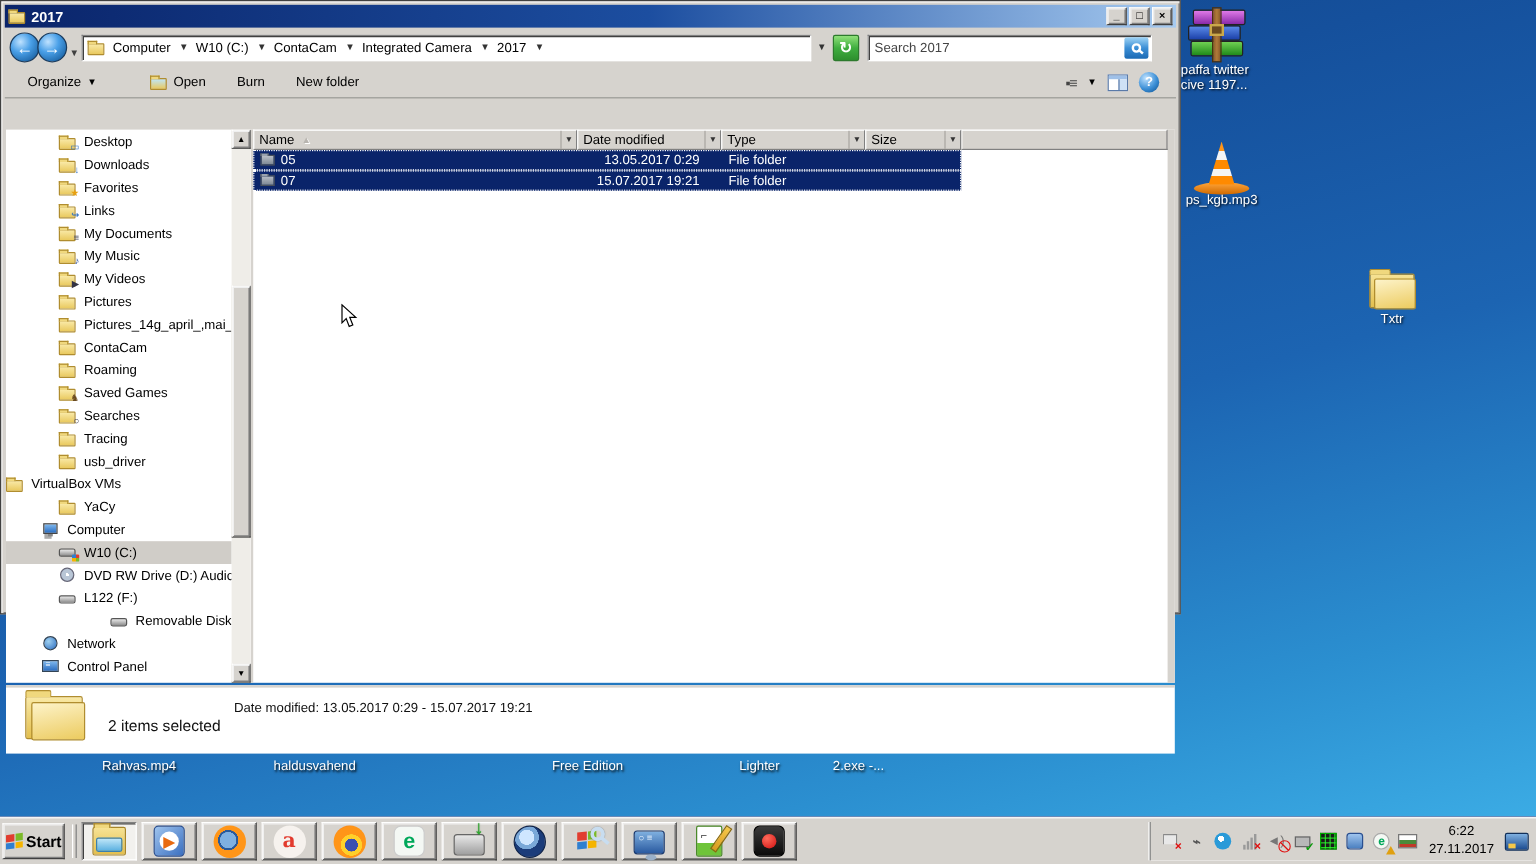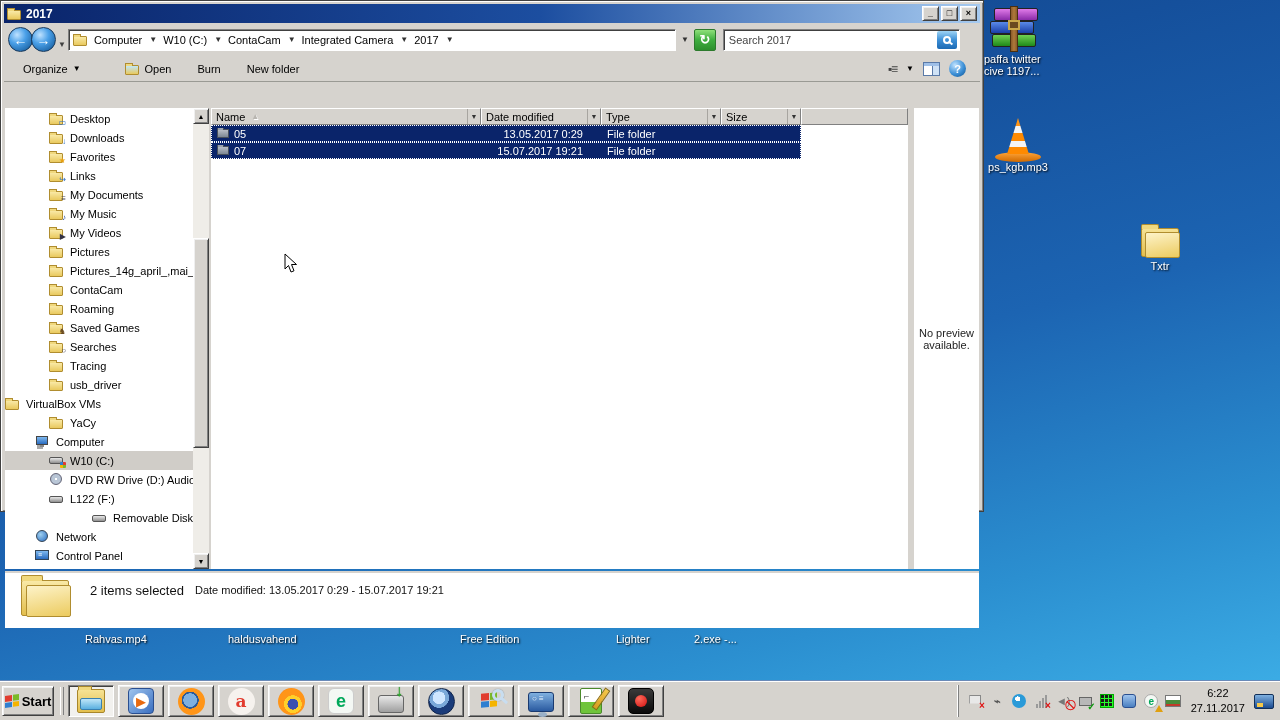--- a/index.html
+++ b/index.html
@@ -99,21 +99,21 @@
 
   
   .splitter { width:6px; background:#d6d3ce; }
   .preview { width:65px; background:#fff; display:flex; align-items:center; justify-content:center; text-align:center; color:#222; }
 
   
   .details { position:absolute; left:4px; top:570px; width:974px; height:57px; background:#fff; border-top:2px solid #d6d3ce; display:flex; }
   .bigfold { position:absolute; left:16px; top:7px; width:48px; height:36px; background:linear-gradient(#f9e9a6,#e3bf4e); border:1px solid #b08d2f; border-radius:2px; }
   .bigfold::before { content:""; position:absolute; top:-6px; left:-1px; width:20px; height:5px; background:#f0d87e; border:1px solid #b08d2f; border-bottom:none; border-radius:2px 2px 0 0; }
   .bigfold::after { content:""; position:absolute; left:4px; top:4px; right:-3px; bottom:-2px; background:linear-gradient(168deg,#fdf3c9,#eccb5f); border:1px solid #b08d2f; border-radius:2px; }
-  .d-sel { position:absolute; left:85px; top:10px; font-size:13px; color:#111; }
+  .d-sel { position:absolute; left:85px; top:24px; font-size:13px; color:#111; }
   .d-mod { position:absolute; left:190px; top:11px; font-size:11px; color:#111; }
 
   
   .dicon { position:absolute; text-align:center; color:#fff; }
   .dlabel { margin-top:3px; text-shadow:1px 1px 2px #000; font-size:11px; }
   .winrar { left:984px; top:8px; width:80px; text-align:left; }
   .books { position:relative; width:48px; height:42px; margin-left:6px; }
   .book { position:absolute; left:0; width:44px; height:13px; border:1px solid #222; border-radius:2px; }
   .bk1 { top:0; left:4px; background:linear-gradient(#e07ae8,#8a2aa8); }
   .bk2 { top:13px; background:linear-gradient(#5a8ae8,#1a3fa8); }
@@ -508,23 +508,20 @@
               <span class="rowfold"></span>
               <span>07</span>
             </span>
   <span class="cell c-date" style="width:120px">15.07.2017 19:21</span>
   <span class="cell c-type" style="width:120px">File folder</span>
   <span class="cell" style="width:80px"></span>
           </div>
         </div>
     </div>
     <div class="splitter"></div>
-    <div class="preview">
-      <span style="width:58px;">No preview available.</span>
-    </div>
   </div>
 
   <div class="details">
     <div class="bigfold"></div>
     <span class="d-sel">2 items selected</span>
     <span class="d-mod">Date modified: 13.05.2017 0:29 - 15.07.2017 19:21</span>
   </div>
 </div>
 
 <svg class="cursor" width="14" height="21">

